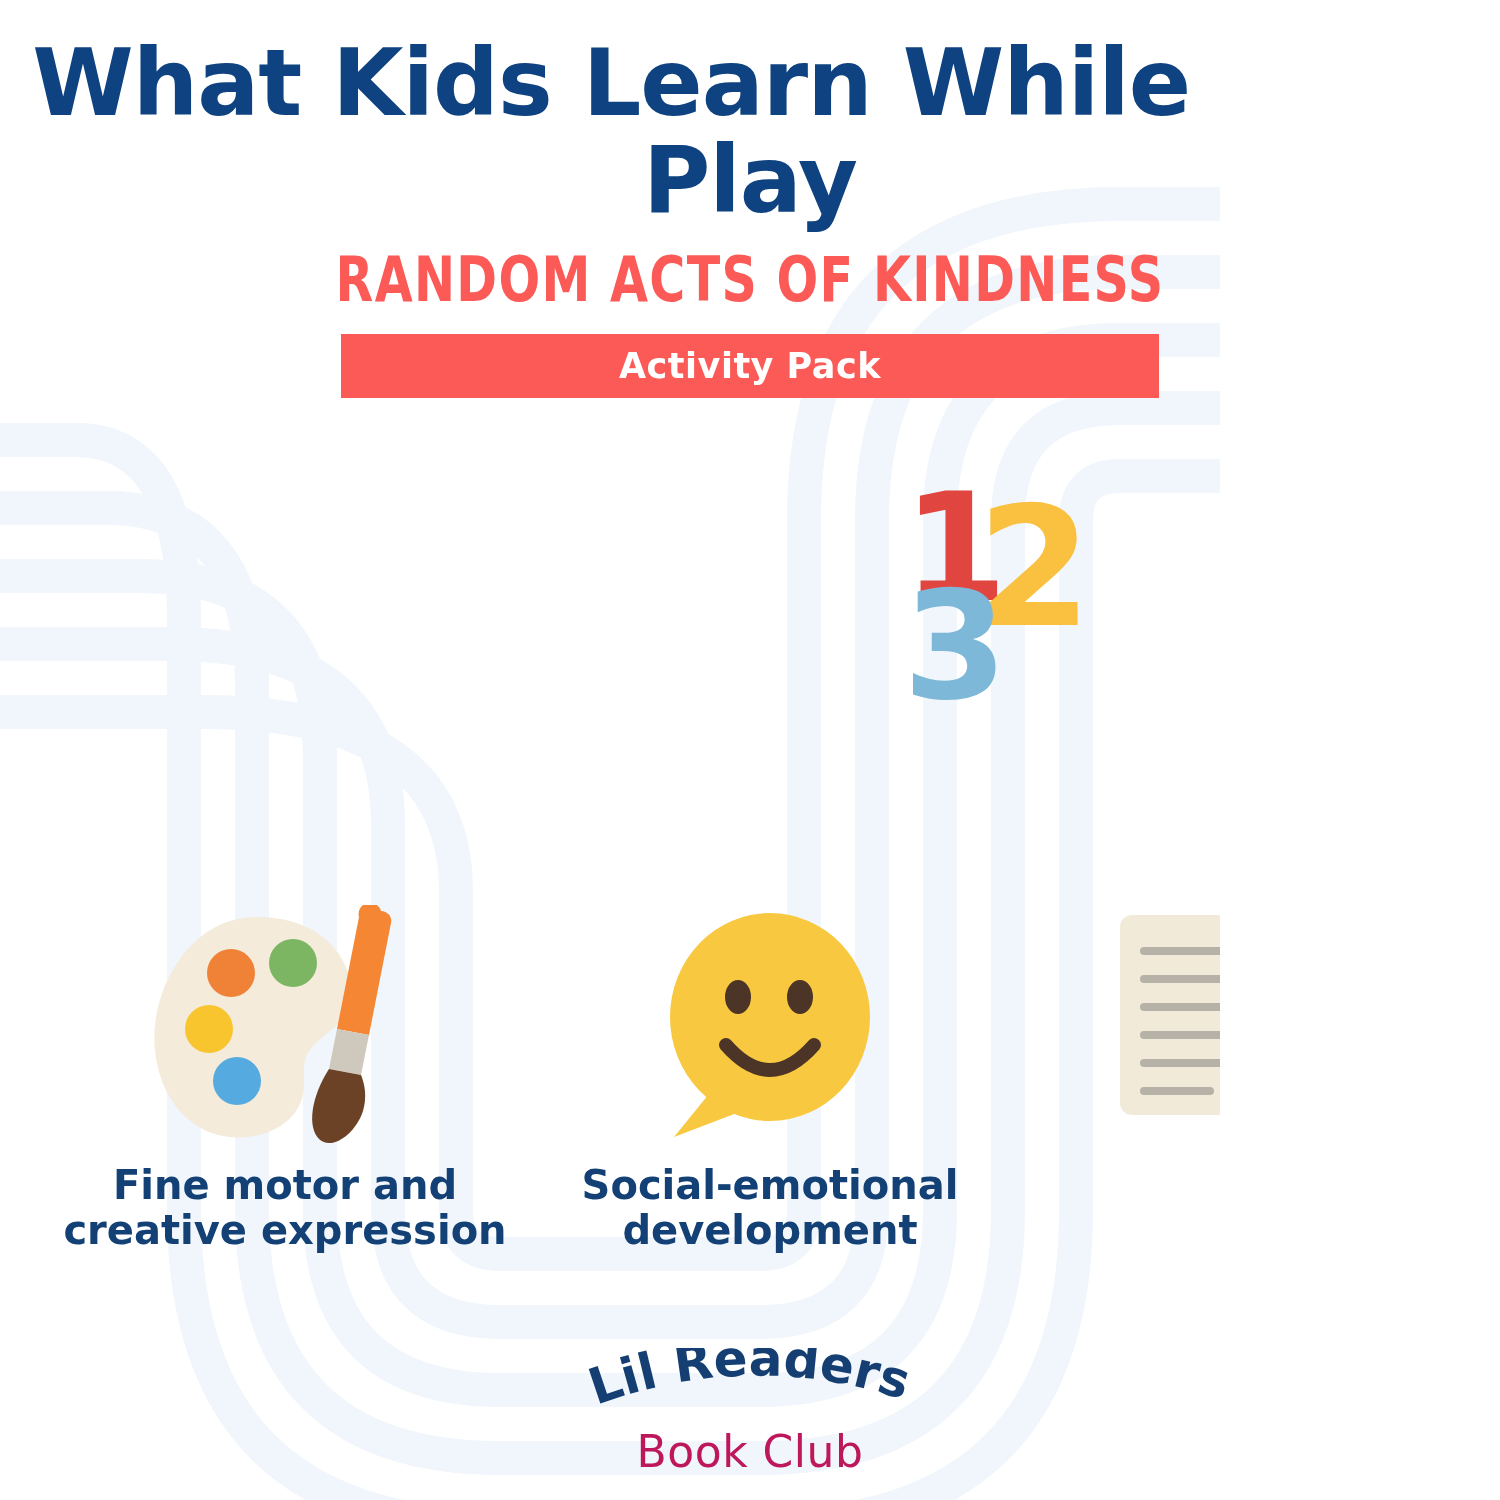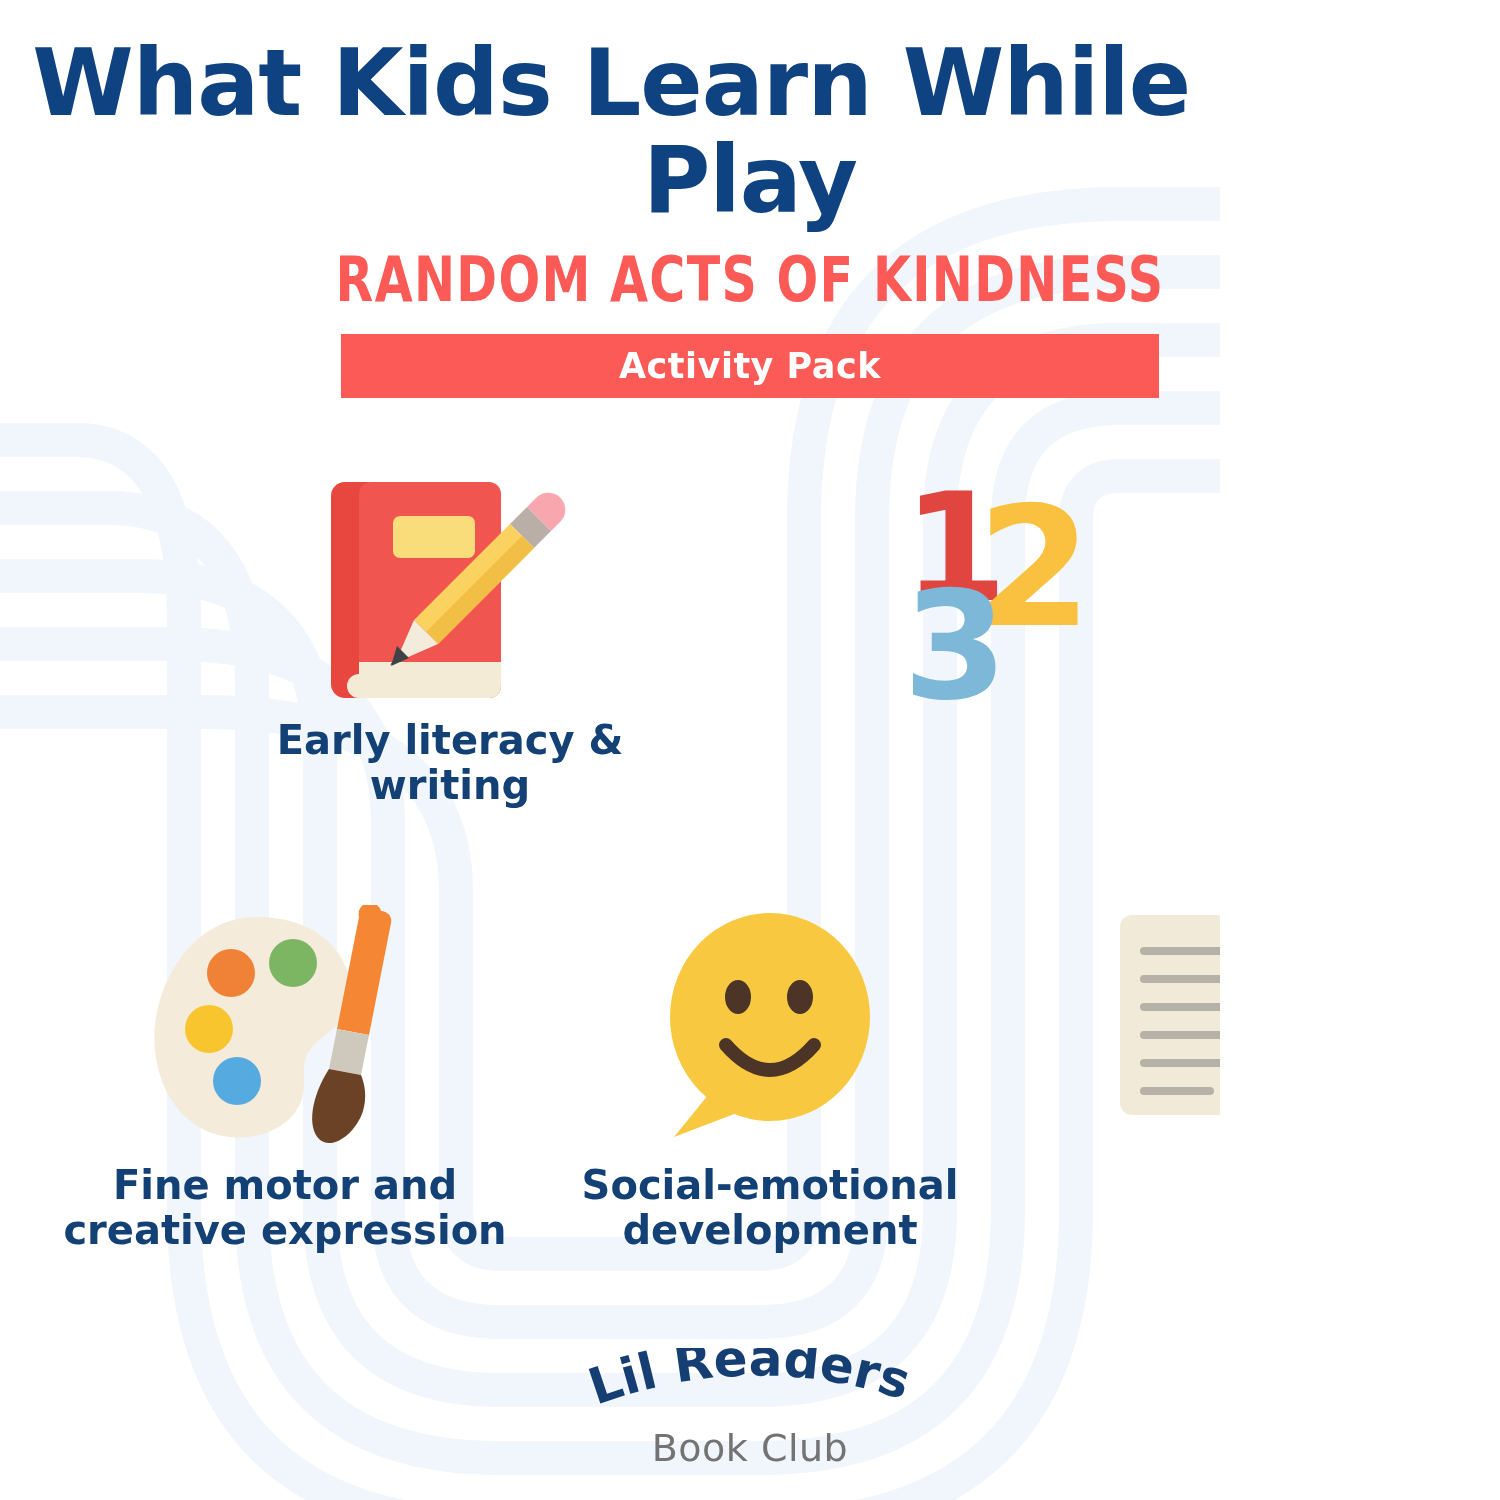--- a/index.html
+++ b/index.html
@@ -104,23 +104,23 @@
   #logo {
     position: absolute;
     left: 0;
     top: 1348px;
     width: 1500px;
     z-index: 5;
     text-align: center;
   }
   #logo-sub {
     font-family: "DejaVu Sans", sans-serif;
-    font-size: 38px;
+    font-size: 44px;
     font-weight: normal;
-    color: #737373;
+    color: #be185d;
     margin-top: -6px;
     letter-spacing: 0.5px;
   }
 </style>
 </head>
 <body>
 
 <div id="poster">
 
   <svg id="bg-stripes" viewBox="0 0 1500 1500" xmlns="http://www.w3.org/2000/svg">
@@ -134,47 +134,20 @@
   </svg>
 
   <div id="header">
     <h1 id="main-title">What Kids Learn While They Play</h1>
     <div id="sub-title">RANDOM ACTS OF KINDNESS</div>
     <div id="banner">
       <span id="banner-label">Activity Pack</span>
     </div>
   </div>
 
-  <div class="card" id="card-literacy">
-    <svg class="card-icon" width="270" height="240" viewBox="0 0 270 240" xmlns="http://www.w3.org/2000/svg">
-
-      <path d="M30 12 h24 v216 h-24 a14 14 0 0 1 -14 -14 v-188 a14 14 0 0 1 14 -14 z" fill="#E8473F"></path>
-
-      <rect x="44" y="12" width="142" height="216" rx="12" fill="#F0564F"></rect>
-
-      <path d="M44 192 h142 v24 a12 12 0 0 1 -12 12 h-130 a12 12 0 0 1 0 -24 z" fill="#F4EBD6"></path>
-
-      <rect x="78" y="46" width="82" height="42" rx="7" fill="#F9DD7A"></rect>
-
-      <path d="M222 27 a17 17 0 0 1 24 24 l-10 10 -24 -24 z" fill="#F9A7AF"></path>
-
-      <path d="M212 37 l24 24 -17 17 -24 -24 z" fill="#B9AFA6"></path>
-
-      <path d="M195 54 l24 24 -96 96 -24 -24 z" fill="#FBD15F"></path>
-
-      <path d="M207 66 l12 12 -96 96 -12 -12 z" fill="#F1BE46"></path>
-
-      <path d="M99 150 l24 24 -32 14 -6 -6 z" fill="#F3EBDC"></path>
-
-      <path d="M85 182 l6 6 -16 7 z" fill="#3F4247"></path>
-      <path d="M82 176 l12 12 -18 8 z" fill="#3F4247"></path>
-    </svg>
-    <div class="card-label">Early literacy &amp;
-writing</div>
-  </div>
 
   <div class="card" id="card-counting">
     <svg class="card-icon" width="220" height="240" viewBox="0 0 220 240" xmlns="http://www.w3.org/2000/svg">
       <text x="8" y="130" font-family="DejaVu Sans, sans-serif" font-size="150" font-weight="bold" fill="#E0453F">1</text>
       <text x="82" y="155" font-family="DejaVu Sans, sans-serif" font-size="165" font-weight="bold" fill="#F9C13F">2</text>
       <text x="8" y="228" font-family="DejaVu Sans, sans-serif" font-size="150" font-weight="bold" fill="#7EB8D9">3</text>
     </svg>
   </div>
 
   <div class="card" id="card-social">

